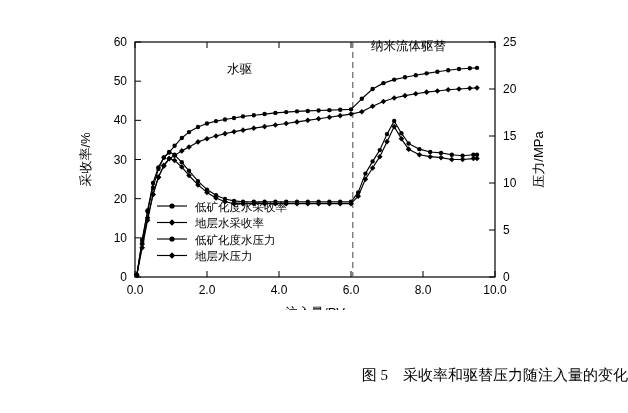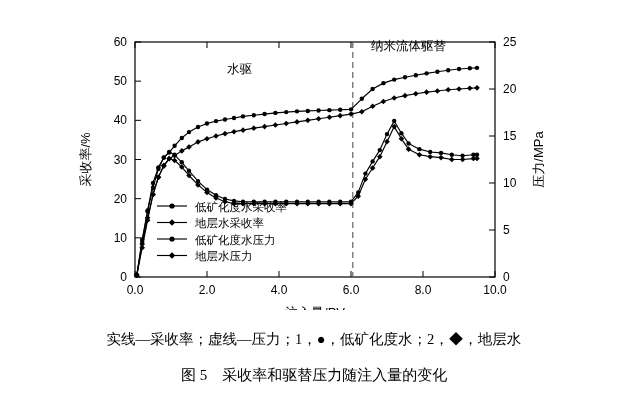--- a/index.html
+++ b/index.html
@@ -54,20 +54,21 @@
     font-size: 14.5px;
     color: #000;
     white-space: nowrap;
   }
   #caption-note {
     top: 330px;
   }
   #caption-title {
     top: 366px;
     font-size: 15px;
+    text-align: right;
   }
 </style>
 </head>
 <body>
 
 <div id="figure">
 
   <div id="plot-wrap">
     <svg id="chart" width="628" height="310" viewBox="0 0 628 310">
         <rect x="135" y="42" width="360" height="235" fill="none" stroke="#000" stroke-width="1.2"></rect>
@@ -301,17 +302,16 @@
           <line x1="157" y1="239" x2="187" y2="239" stroke="#000" stroke-width="1.15"></line>
           <circle cx="172" cy="239" r="2.6" fill="#000"></circle>
           <text x="195" y="243.5" class="legend-label" fill="#000">低矿化度水压力</text>
           <line x1="157" y1="255.5" x2="187" y2="255.5" stroke="#000" stroke-width="1.15"></line>
           <polygon points="172,252.3 175.2,255.5 172,258.7 168.8,255.5" fill="#000"></polygon>
           <text x="195" y="260" class="legend-label" fill="#000">地层水压力</text>
         </g>
       </svg>
   </div>
 
-  <div class="caption-line" id="caption-note">实线—采收率；虚线—压力；1，●，低矿化度水；2，◆，地层水</div>
 
   <div class="caption-line" id="caption-title">图 5　采收率和驱替压力随注入量的变化</div>
 
 </div>
 
 </body></html>

